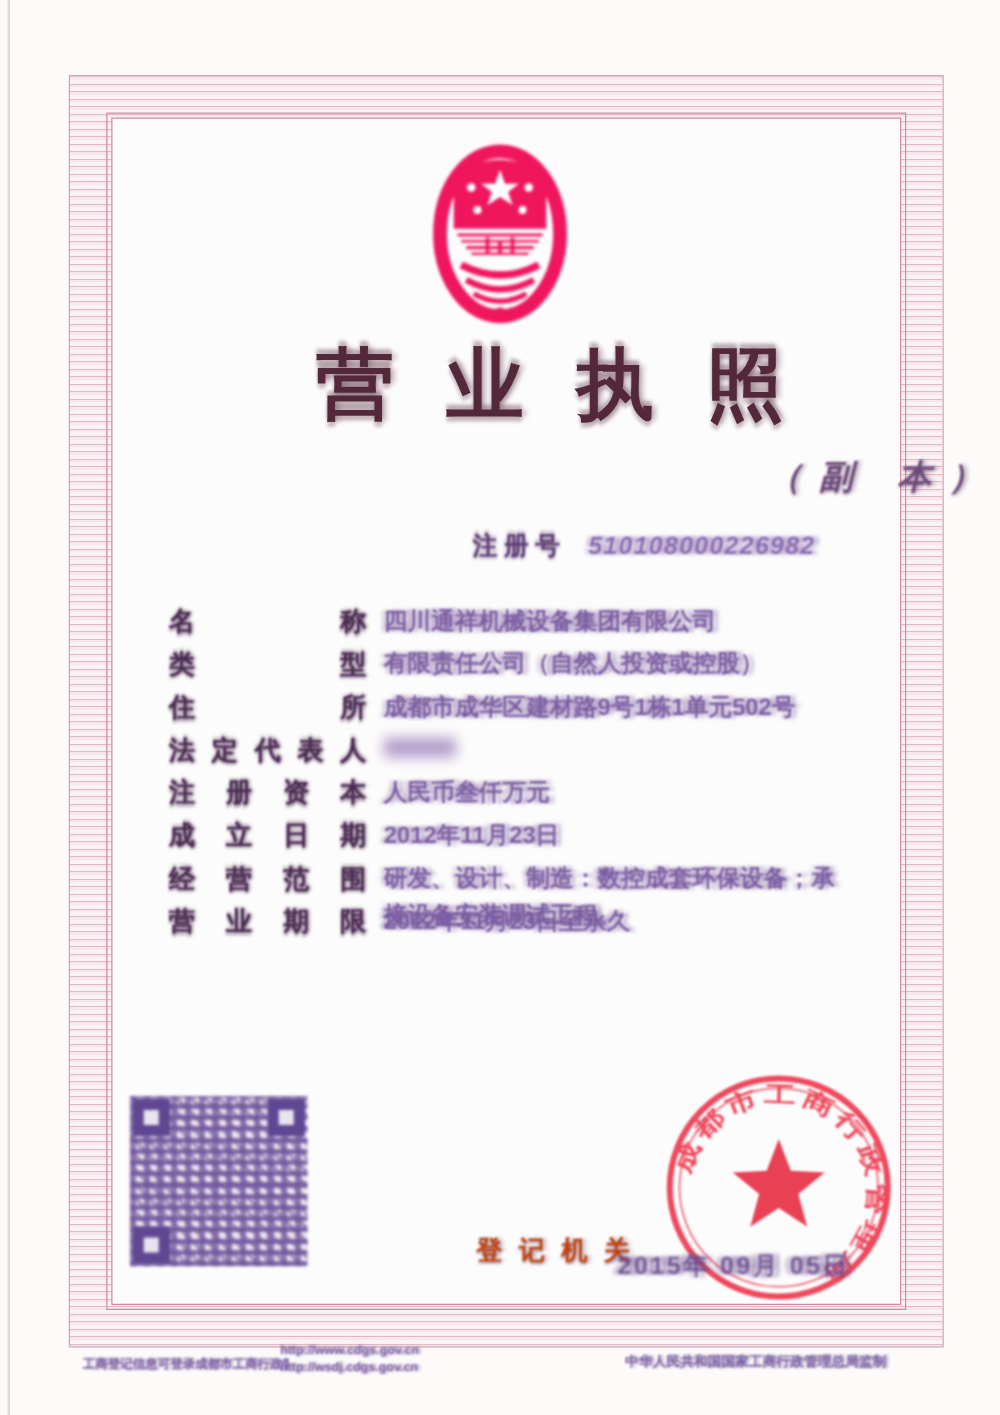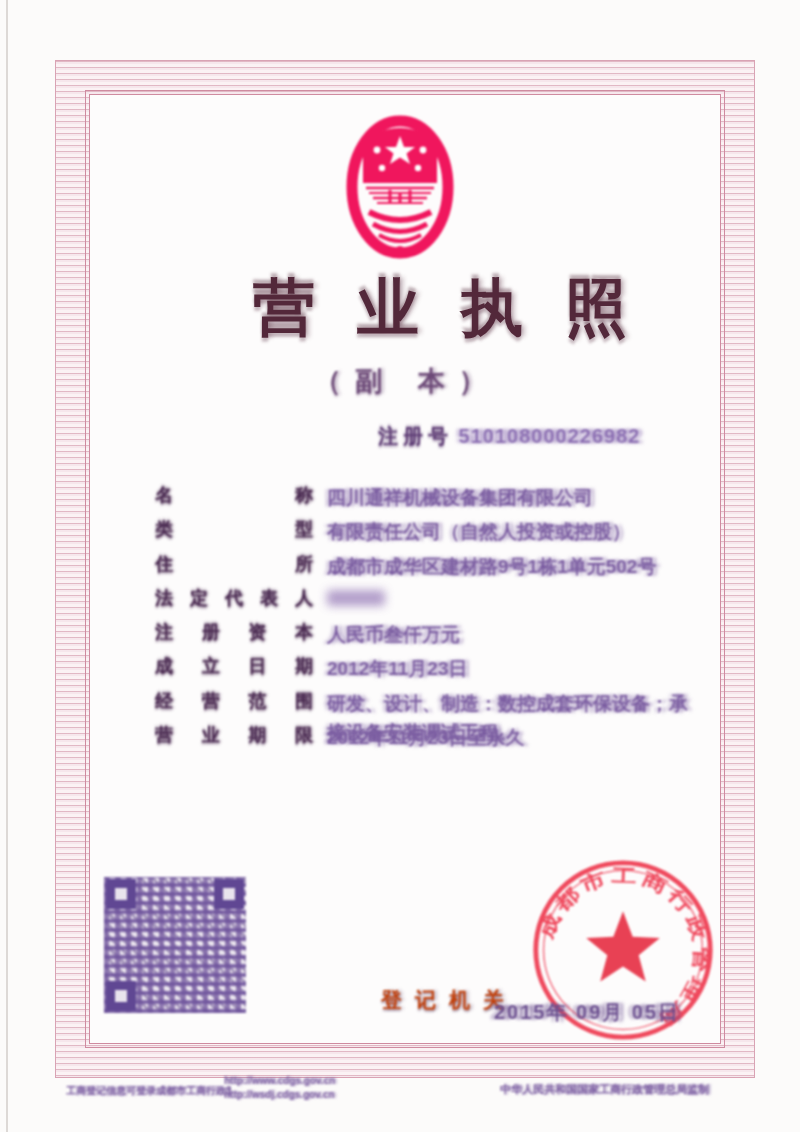--- a/index.html
+++ b/index.html
@@ -14,34 +14,34 @@
          background:repeating-linear-gradient(180deg,rgba(203,130,153,.55) 0 1px,#f6e7ec 1px 3px,#fbf2f4 3px 6px);
          filter:blur(.4px);}
   .frame-inner{left:89px;top:94px;width:632px;height:950px;background:#fdfcfc;
          border:1px solid #cf8ba0;outline:1px solid #cf8ba0;outline-offset:3px;box-sizing:border-box;}
   
   .emblem{left:333px;top:112px;width:134px;height:152px;filter:blur(1.1px) saturate(1.05);}
   
   .title{left:0;top:266px;width:800px;text-align:center;font-size:62px;font-weight:bold;
          color:#53283a;letter-spacing:42px;text-indent:42px;filter:blur(.6px);
          text-shadow:0 -4px 3px rgba(83,40,58,.35),0 4px 3px rgba(83,40,58,.30),4px 0 4px rgba(83,40,58,.25);padding-left:40px;}
-  .subtitle{left:0;top:363px;width:800px;text-align:center;font-size:27px;font-weight:bold;
+  .subtitle{left:0;top:363px;width:800px;text-align:right;font-size:27px;font-weight:bold;
          color:#6d4a78;letter-spacing:14px;text-indent:14px;filter:blur(.9px);
-         text-shadow:0 2px 2px rgba(109,74,120,.4),3px 0 3px rgba(109,74,120,.35);}
+         text-shadow:0 2px 2px rgba(109,74,120,.4),3px 0 3px rgba(109,74,120,.35);font-style:italic;}
   
   .regline{left:362px;top:423px;font-size:20px;font-weight:bold;white-space:nowrap;filter:blur(.8px);}
   .reglabel{color:#5d3b74;letter-spacing:5px;text-shadow:0 2px 2px rgba(93,59,116,.45),0 -2px 2px rgba(93,59,116,.35);padding-left:16px;}
-  .regvalue{color:#8a6db1;margin-left:0;letter-spacing:1px;
-         text-shadow:4px 0 3px rgba(138,109,177,.55),-3px 0 3px rgba(138,109,177,.45);}
+  .regvalue{color:#8a6db1;margin-left:12px;letter-spacing:1px;
+         text-shadow:4px 0 3px rgba(138,109,177,.55),-3px 0 3px rgba(138,109,177,.45);font-style:italic;}
   
   .rows{left:135px;top:483px;width:575px;}
   .row{display:flex;align-items:flex-start;height:34.3px;}
-  .flabel{display:inline-block;width:158px;flex:0 0 158px;font-size:18px;font-weight:bold;color:#4b2b52;
+  .flabel{display:inline-block;width:158px;flex:0 0 158px;font-size:21px;font-weight:bold;color:#4b2b52;
          text-align:justify;text-align-last:justify;filter:blur(.8px);
-         text-shadow:0 2px 2px rgba(75,43,82,.45),0 -2px 2px rgba(75,43,82,.3),2px 0 2px rgba(75,43,82,.3);margin-left:20px;}
+         text-shadow:0 2px 2px rgba(75,43,82,.45),0 -2px 2px rgba(75,43,82,.3),2px 0 2px rgba(75,43,82,.3);}
   .fvalue{font-size:19px;font-weight:bold;color:#7b5da1;margin-left:14px;line-height:1.55;filter:blur(1px);
          text-shadow:4px 0 3px rgba(123,93,161,.5),-3px 0 3px rgba(123,93,161,.4);}
   .row-scope .fvalue{width:378px;}
   .blur-blob{display:inline-block;width:58px;height:16px;margin:4px 0 0 14px;border-radius:3px;
          background:#9a7fba;filter:blur(5px);opacity:.75;}
   
   .qr{left:104px;top:877px;width:142px;height:136px;background-color:#efe9f3;
       background-image:
         repeating-linear-gradient(0deg,rgba(110,82,158,.85) 0 4px,transparent 4px 9px),
         repeating-linear-gradient(90deg,rgba(122,95,165,.8) 0 5px,transparent 5px 11px),

